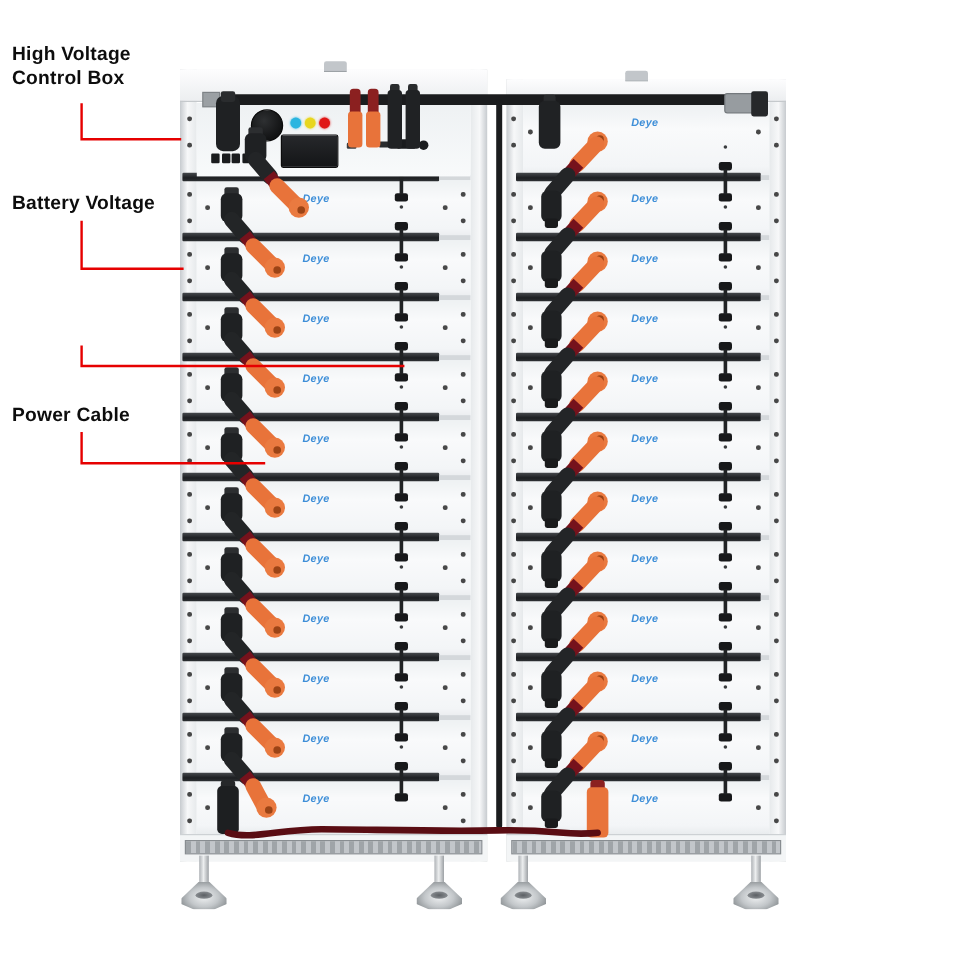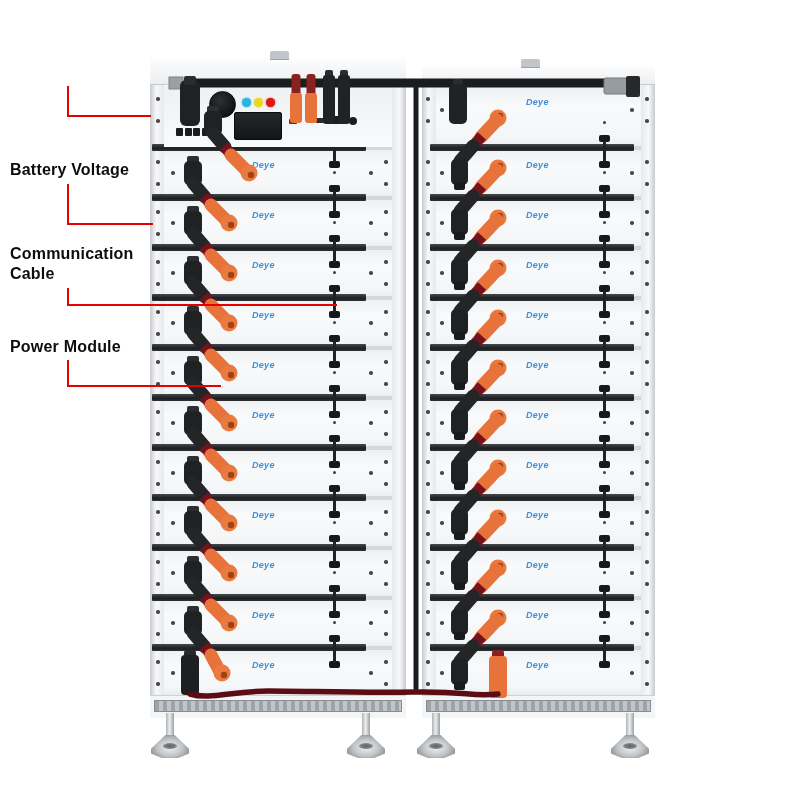--- a/index.html
+++ b/index.html
@@ -8,29 +8,29 @@
   .abs{position:absolute;box-sizing:border-box;}
   .callout{position:absolute;font-weight:bold;font-size:16px;line-height:20px;color:#0d0d0d;letter-spacing:.2px;}
   .logo{position:absolute;font-size:9px;font-weight:bold;font-style:italic;letter-spacing:.3px;}
   #overlay{position:absolute;left:0;top:0;pointer-events:none;}
 </style>
 </head>
 <body>
 
 <div class="canvas">
 
+  <div class="callout" style="left:10px;top:36px">
+    <div>High Voltage</div>
+    <div>Control Box</div>
+  </div>
   <div class="callout" style="left:10px;top:160px">
     <div>Battery Voltage</div>
   </div>
-  <div class="callout" style="left:10px;top:244px">
-    <div>Communication</div>
-    <div>Cable</div>
-  </div>
   <div class="callout" style="left:10px;top:337px">
-    <div>Power Module</div>
+    <div>Power Cable</div>
   </div>
 
   <div id="racks" class="abs" style="left:0;top:0;width:800px;height:800px">
       <div class="abs" style="left: 150px; top: 58px; width: 14px; height: 660px; background: linear-gradient(90deg, rgb(199, 203, 207), rgb(247, 248, 249) 45%, rgb(230, 233, 235));"></div>
       <div class="abs" style="left: 392px; top: 58px; width: 14px; height: 660px; background: linear-gradient(90deg, rgb(230, 233, 235), rgb(247, 248, 249) 55%, rgb(199, 203, 207));"></div>
       <div class="abs" style="left: 164px; top: 58px; width: 228px; height: 660px; background: rgb(245, 247, 248);"></div>
       <div class="abs" style="left: 150px; top: 58px; width: 256px; height: 27px; background: linear-gradient(rgb(253, 253, 254), rgb(236, 238, 240)); border-bottom: 1px solid rgb(197, 201, 204);"></div>
       <div class="abs" style="left: 270px; top: 51px; width: 19px; height: 9px; background: rgb(194, 198, 202); border-radius: 2px 2px 0px 0px; border-bottom: 1px solid rgb(157, 162, 166);"></div>
       <div class="abs" style="left: 164px; top: 85px; width: 228px; height: 63px; background: linear-gradient(rgb(237, 240, 242), rgb(249, 250, 251) 35%, rgb(243, 245, 247) 85%, rgb(233, 236, 238)); border-top: 1px solid rgba(255, 255, 255, 0.9);"></div>
       <div class="abs" style="left: 156px; top: 97px; width: 3.5px; height: 3.5px; background: rgb(27, 27, 27); border-radius: 50%; opacity: 0.8;"></div>

